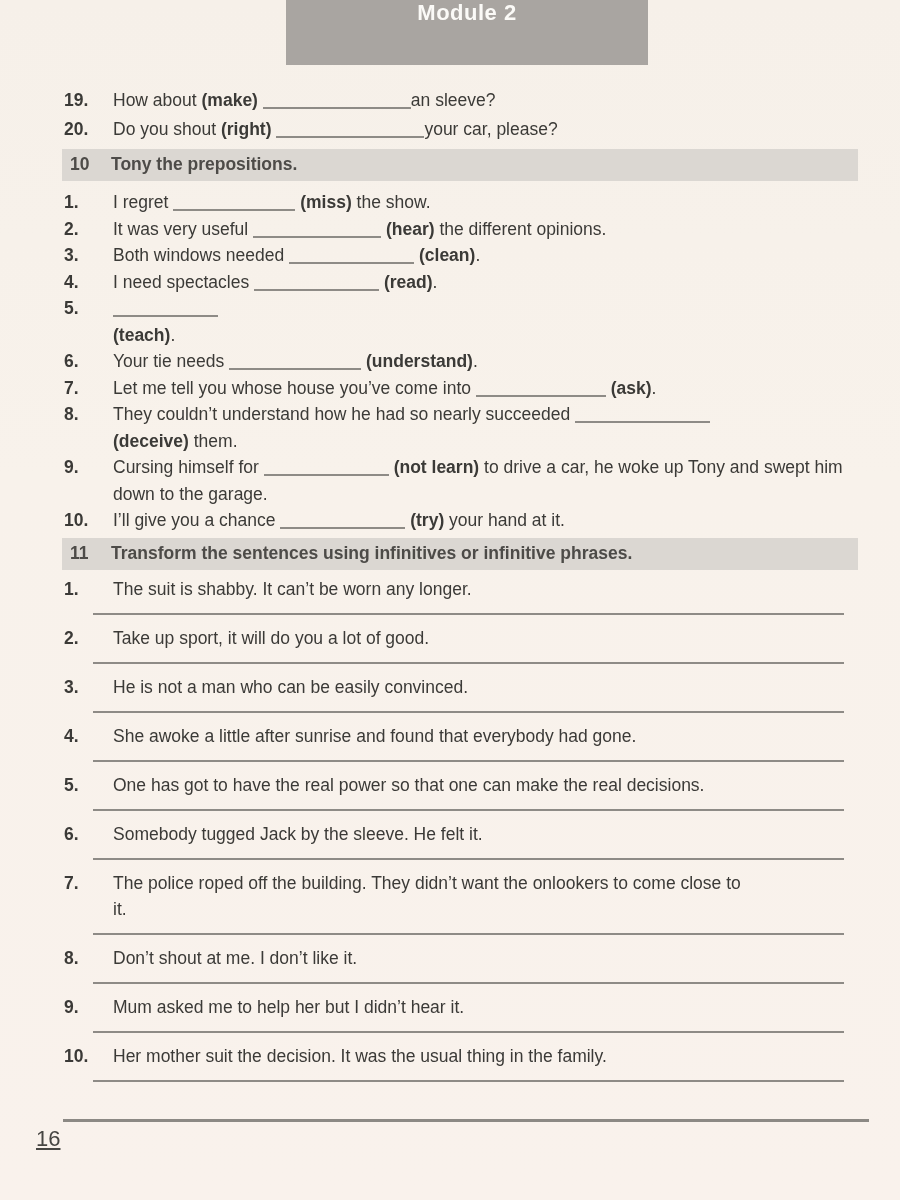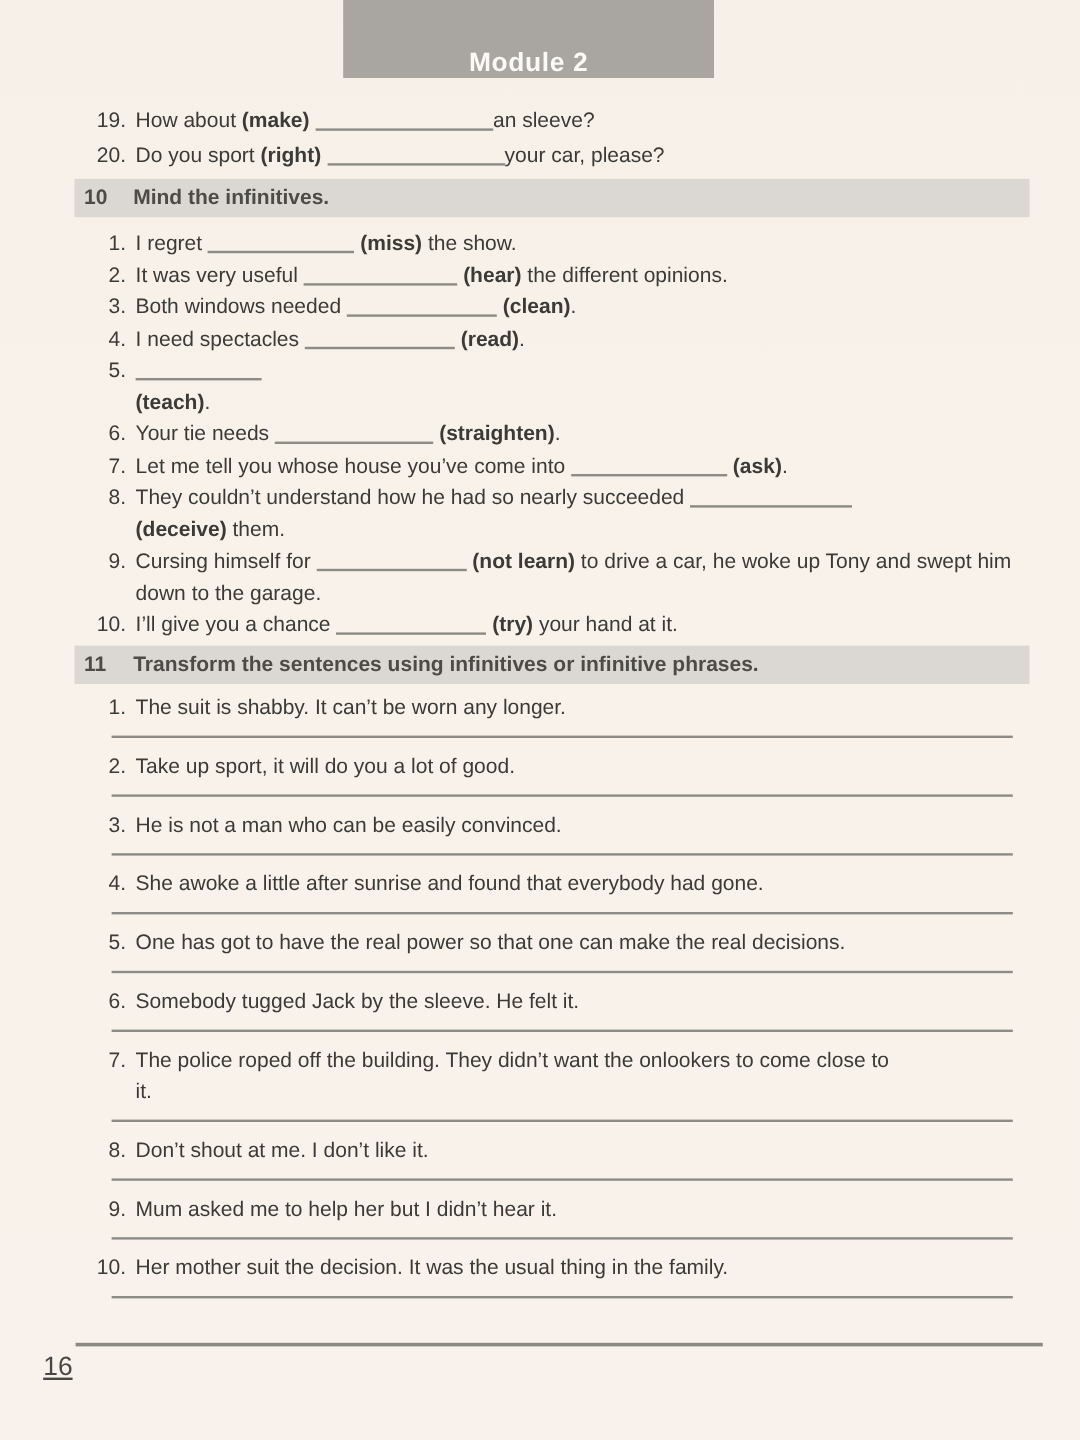--- a/index.html
+++ b/index.html
@@ -9,32 +9,32 @@
   .page {
     position:relative;
     width:900px; height:1200px;
     background:linear-gradient(180deg,#f6f0e9 0%, #f8f2eb 40%, #f9f2ec 100%);
     color:#3b3a37;
     overflow:hidden;
   }
 
   .module-bar {
     position:absolute; left:286px; top:0;
-    width:309px; height:65px;
+    width:362px; height:65px;
     background:#a9a5a1;
-    display:flex; align-items:flex-end; justify-content:center;
+    display:flex; align-items:flex-start; justify-content:center;
     color:#fbfaf7; font-size:22px; font-weight:bold; letter-spacing:0.5px;
   }
 
   .content { position:absolute; left:64px; top:86px; width:794px; }
 
   .item-row { display:flex; align-items:flex-start; }
   .num {
-    flex:none; width:41px; text-align:right;
-    font-weight:normal; color:#3b3a37;
+    flex:none; width:41px; 
+    font-weight:bold; color:#3b3a37;
   }
   .txt { flex:1; margin-left:8px; }
 
   .carryover .item-row { font-size:17.5px; line-height:29px; }
 
   .ex-band {
     background:#dbd7d2;
     display:flex;
     width:796px; margin-left:-2px;
     padding:3px 8px 4px 4px;
@@ -90,29 +90,29 @@
     <div class="carryover" id="carryover-list">
         <div>
           <div class="item-row">
             <span class="num">19.</span>
             <span class="txt"><span class="">How about </span><span class="b">(make)</span><span class=""> </span><span class="blank" style="width: 148px;"></span><span class="">an sleeve?</span></span>
           </div>
         </div>
         <div>
           <div class="item-row">
             <span class="num">20.</span>
-            <span class="txt"><span class="">Do you sport </span><span class="b">(right)</span><span class=""> </span><span class="blank" style="width: 148px;"></span><span class="">your car, please?</span></span>
+            <span class="txt"><span class="">Do you shout </span><span class="b">(right)</span><span class=""> </span><span class="blank" style="width: 148px;"></span><span class="">your car, please?</span></span>
           </div>
         </div>
       </div>
 
     <div class="ex-band band10">
       <span class="ex-num">10</span>
       <span class="ex-title">
-        <div>Mind the infinitives.</div>
+        <div>Tony the prepositions.</div>
       </span>
     </div>
 
     <div class="list10" id="ex10-list">
         <div>
           <div class="item-row">
             <span class="num">1.</span>
             <span class="txt"><span class="">I regret </span><span class="blank" style="width: 122px;"></span><span class=""> </span><span class="b">(miss)</span><span class=""> the show.</span></span>
           </div>
         </div>
@@ -136,21 +136,21 @@
         </div>
         <div>
           <div class="item-row">
             <span class="num">5.</span>
             <span class="txt"><span class="blank" style="width: 105px;"></span><br><span class="b">(teach)</span><span class="">.</span></span>
           </div>
         </div>
         <div>
           <div class="item-row">
             <span class="num">6.</span>
-            <span class="txt"><span class="">Your tie needs </span><span class="blank" style="width: 132px;"></span><span class=""> </span><span class="b">(straighten)</span><span class="">.</span></span>
+            <span class="txt"><span class="">Your tie needs </span><span class="blank" style="width: 132px;"></span><span class=""> </span><span class="b">(understand)</span><span class="">.</span></span>
           </div>
         </div>
         <div>
           <div class="item-row">
             <span class="num">7.</span>
             <span class="txt"><span class="">Let me tell you whose house you’ve come into </span><span class="blank" style="width: 130px;"></span><span class=""> </span><span class="b">(ask)</span><span class="">.</span></span>
           </div>
         </div>
         <div>
           <div class="item-row">

